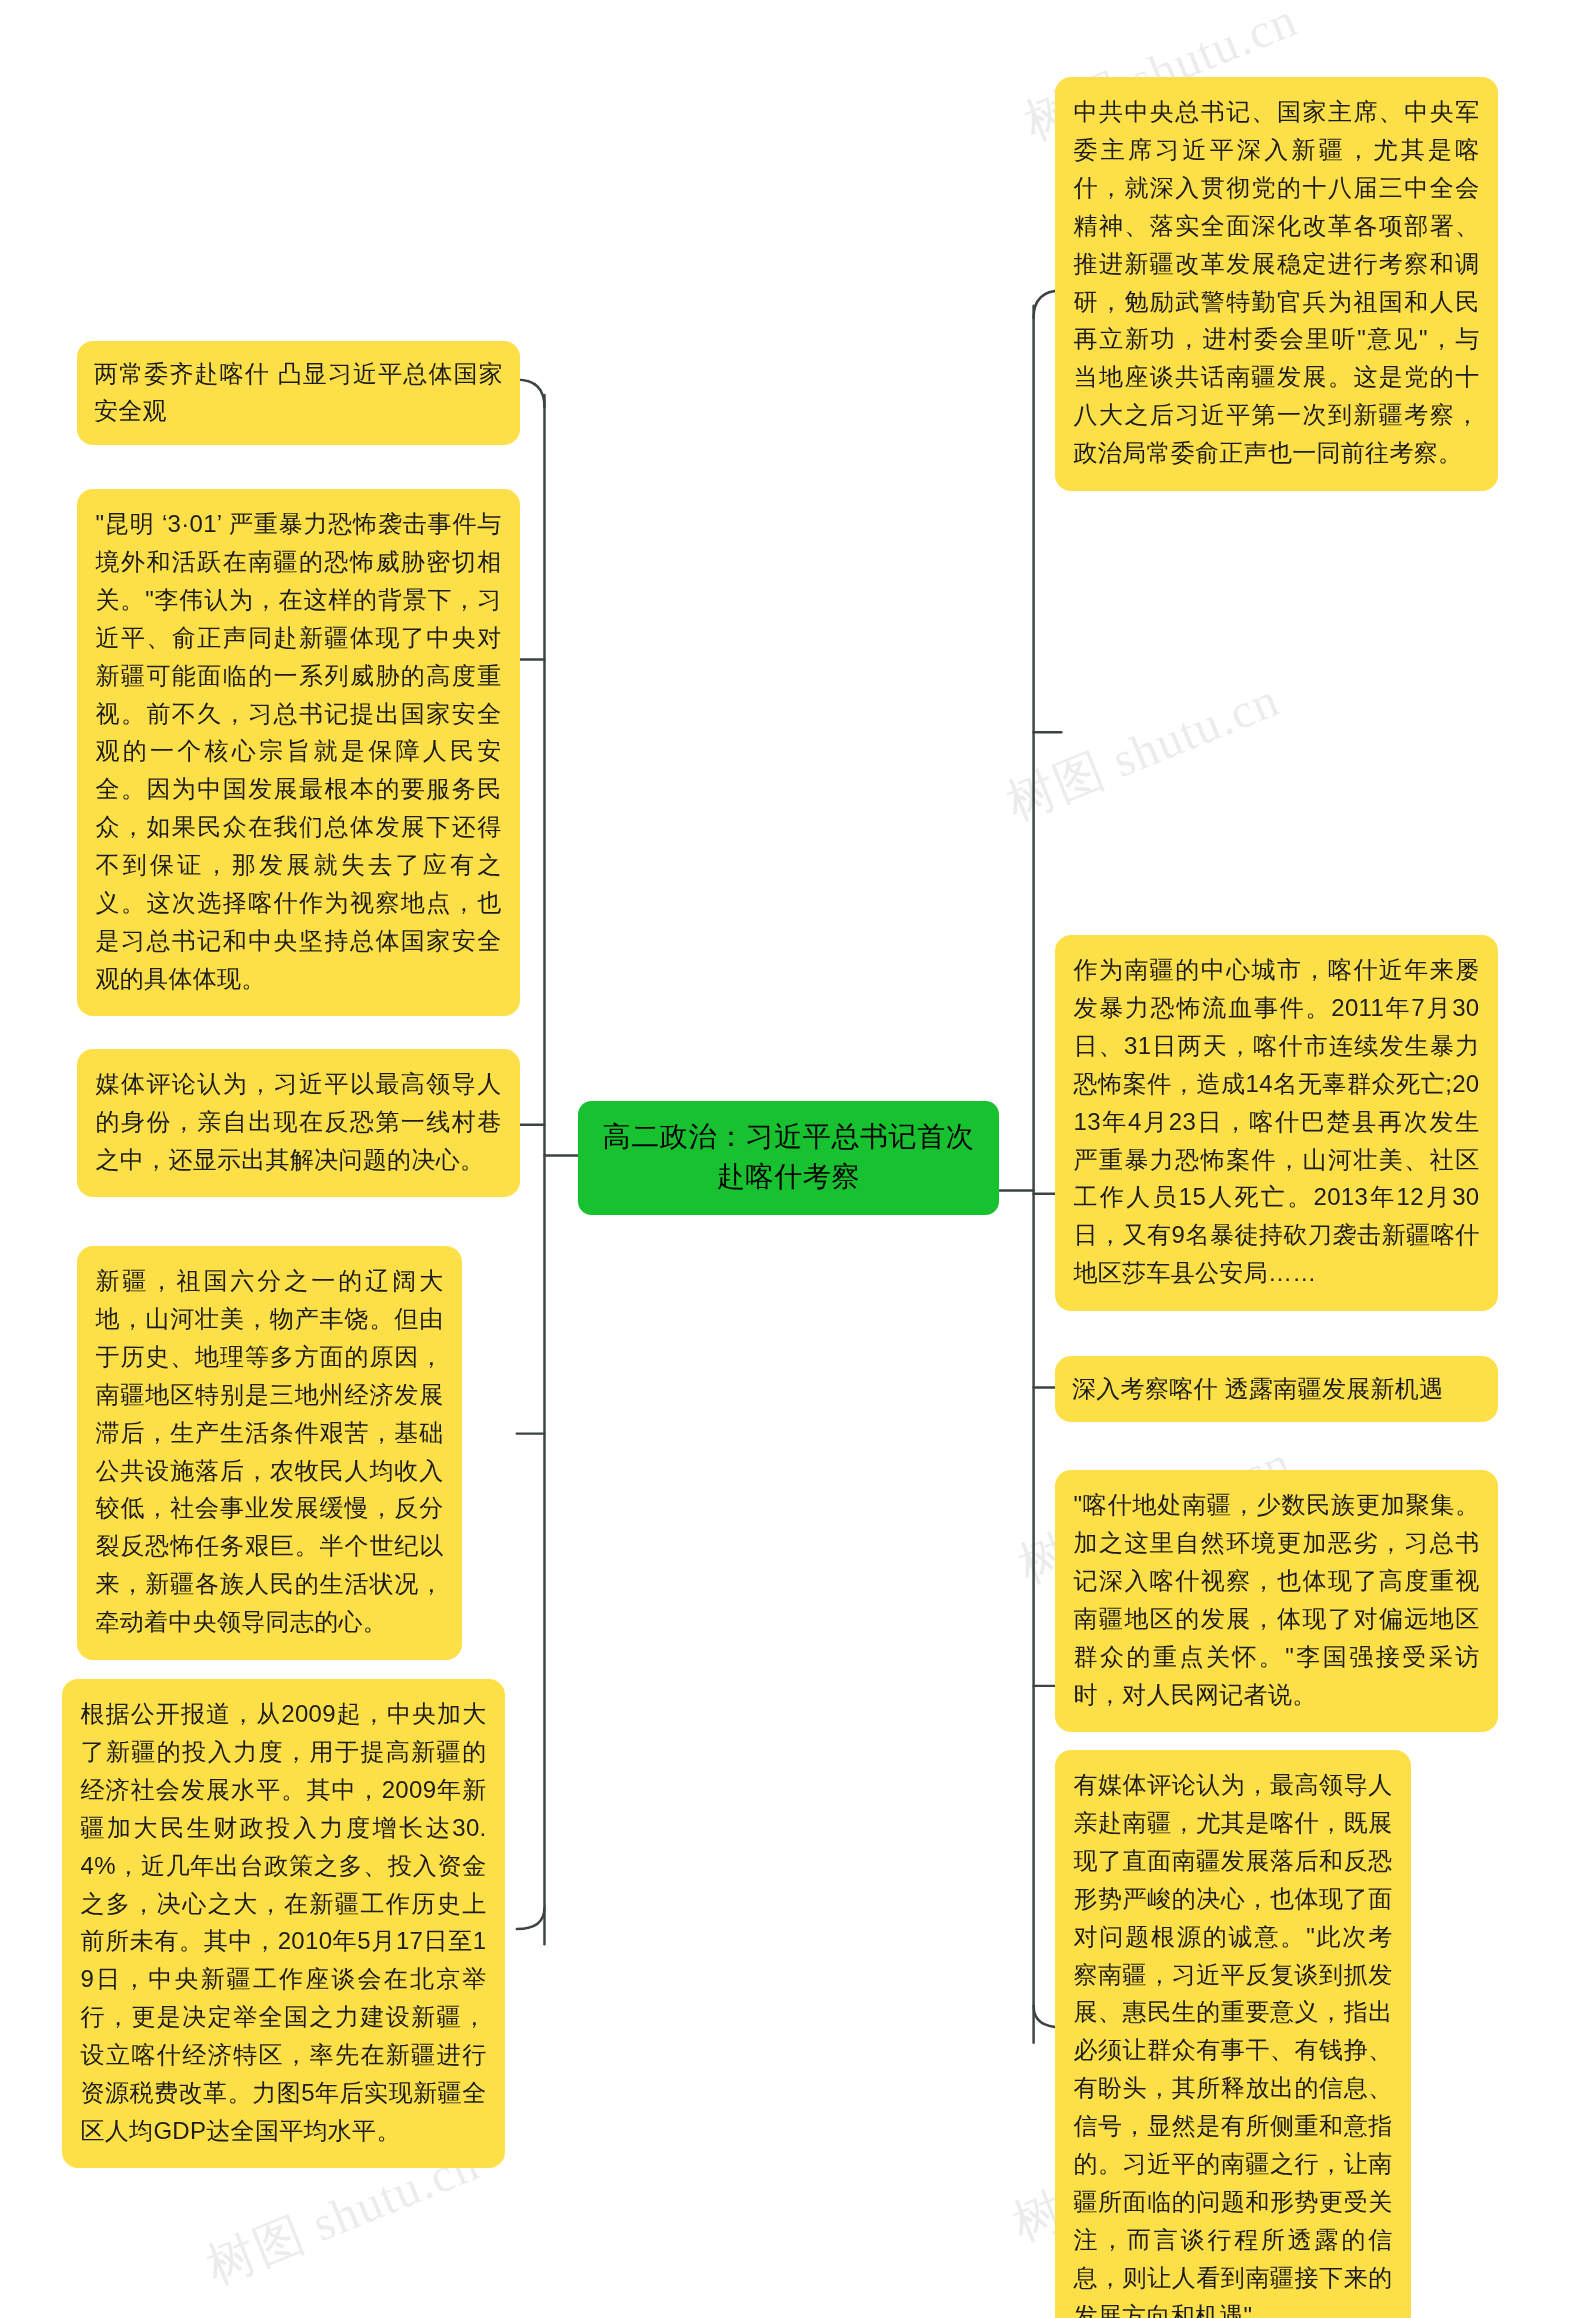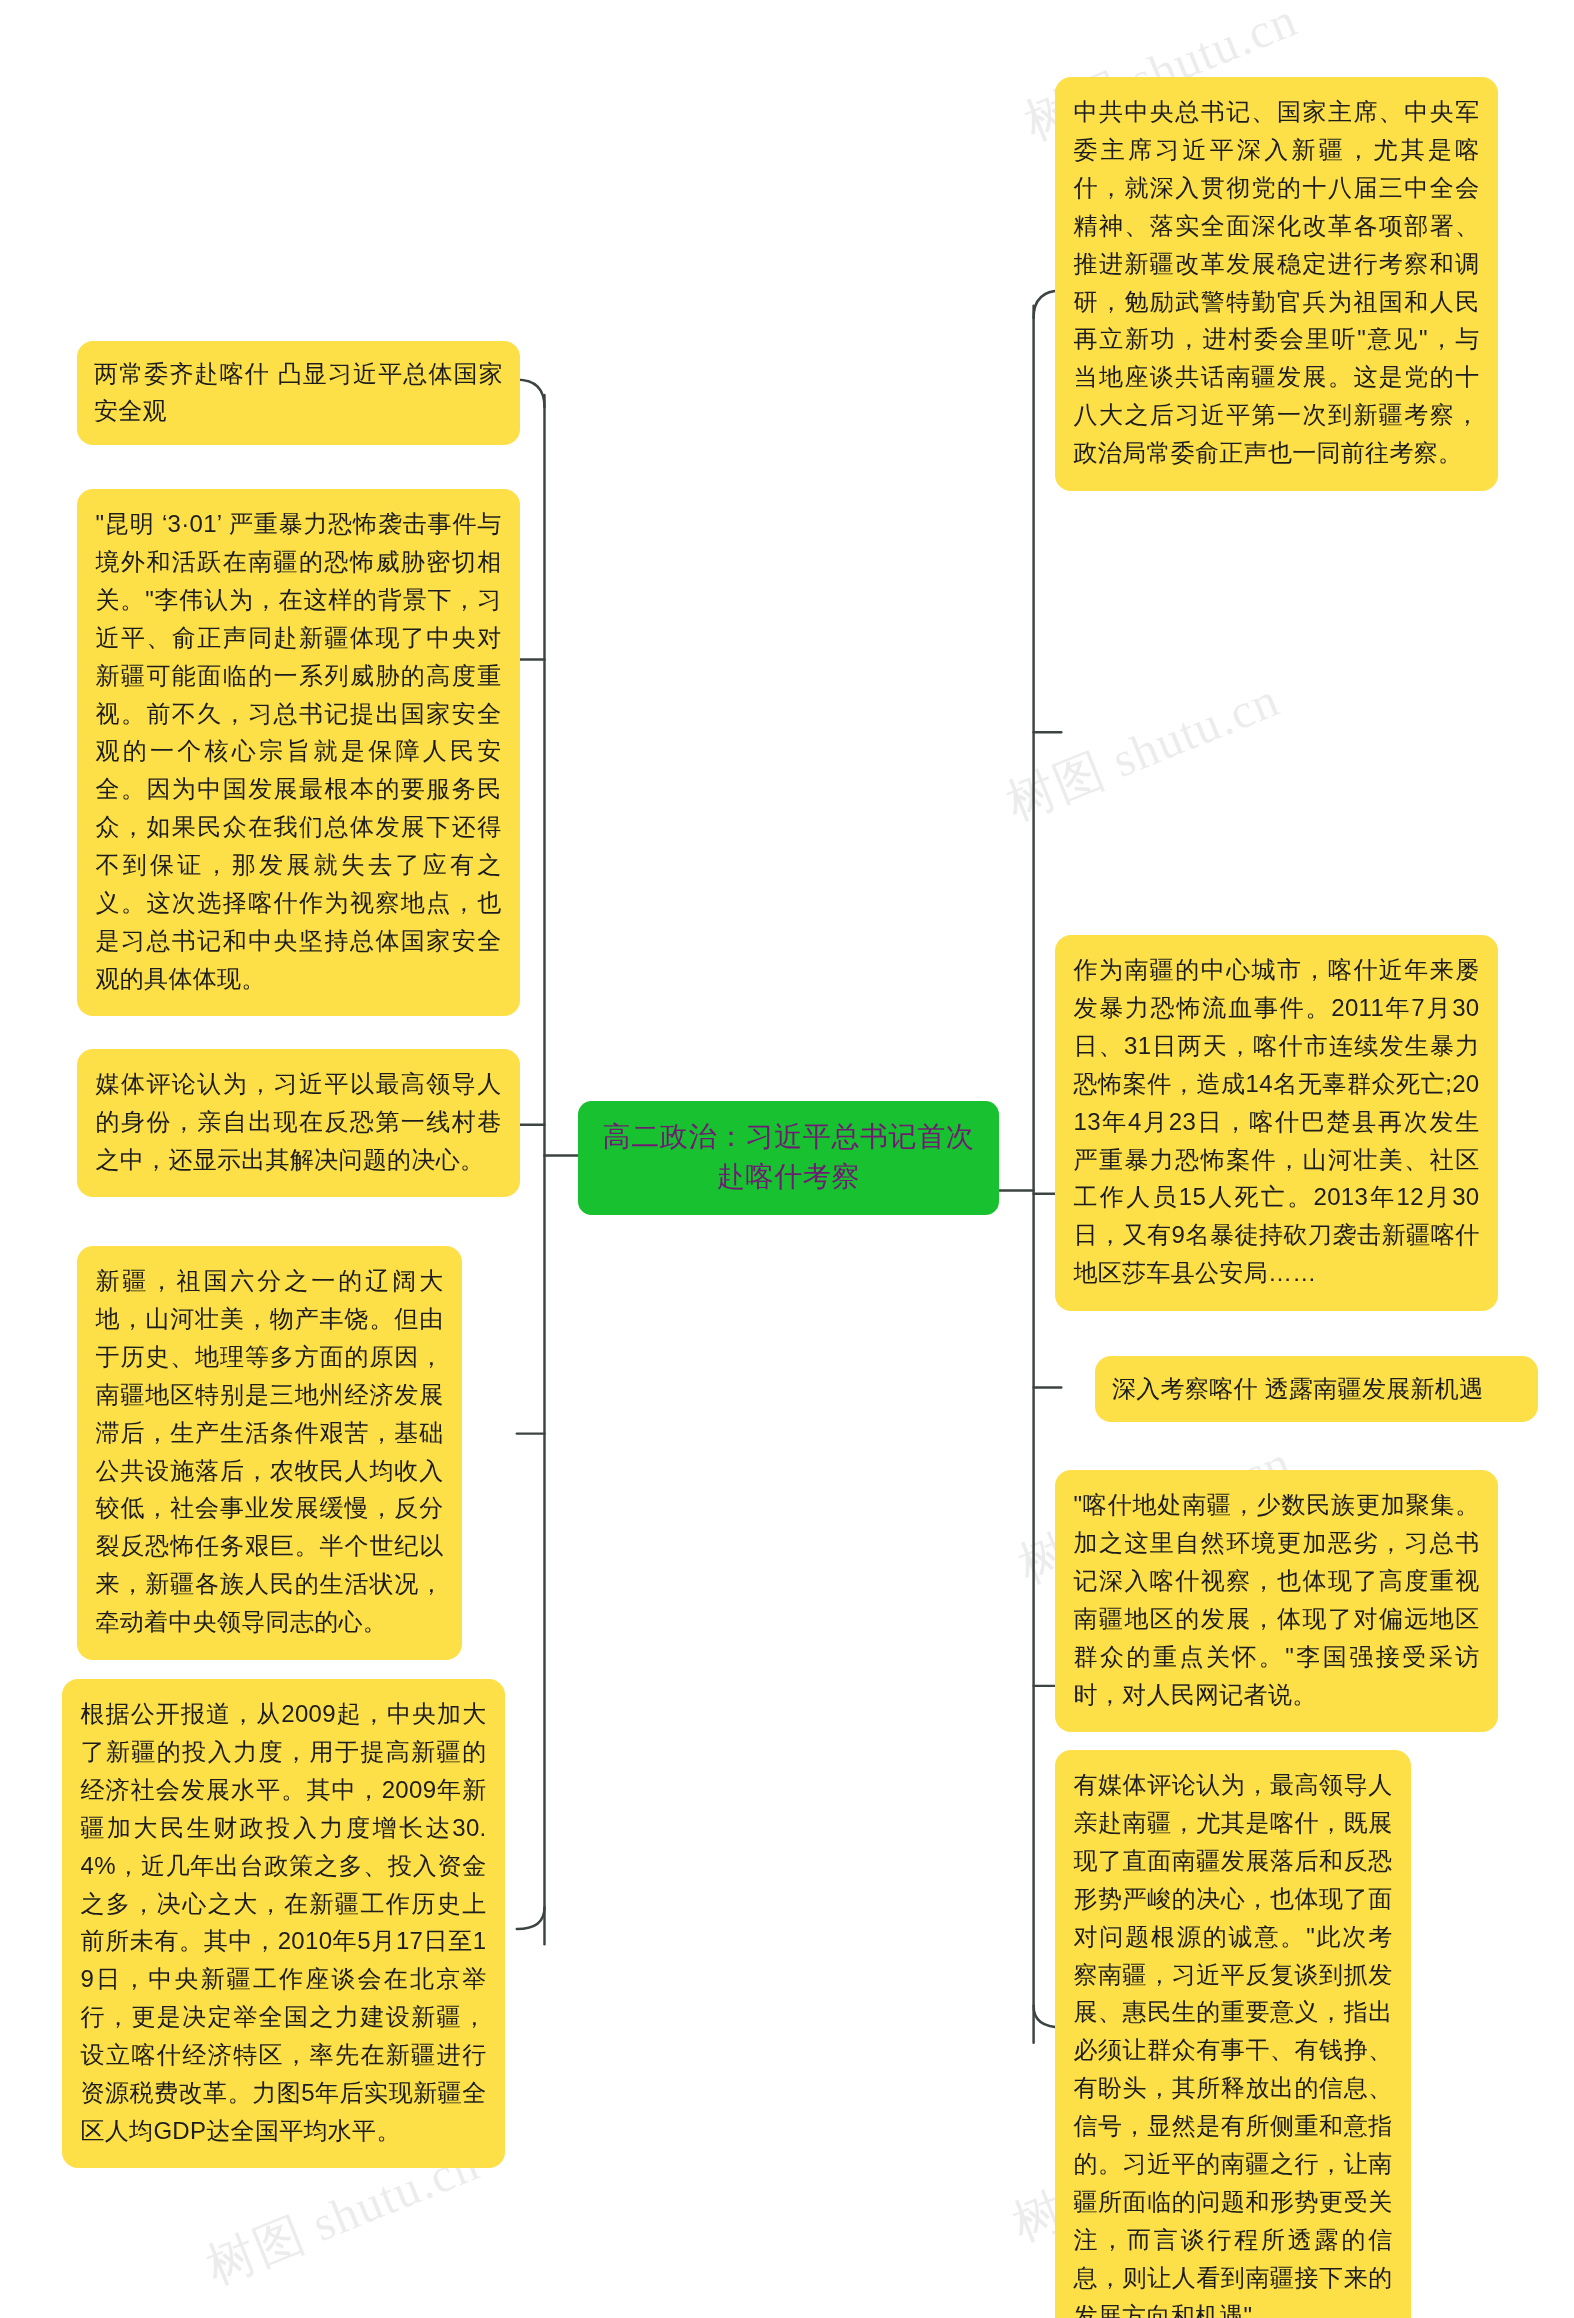--- a/index.html
+++ b/index.html
@@ -72,21 +72,21 @@
   .node.compact {
     padding: 13.5px 17px 14.8px 17px;
   }
 
   
   #center-node {
     position: absolute;
     z-index: 4;
     background: #18c12f;
     border-radius: 13.5px;
-    color: #701a75;
+    color: #000000;
     font-size: 28px;
     line-height: 1.42;
     text-align: center;
     padding: 16px 18.5px 18.5px 18.5px;
     letter-spacing: 0.6px;
   }
 </style>
 </head>
 <body>
 
@@ -150,21 +150,21 @@
 
   <div class="node" style="left:1055px; top:77px; width:443px;">
     <span>中共中央总书记、国家主席、中央军委主席习近平深入新疆，尤其是喀什，就深入贯彻党的十八届三中全会精神、落实全面深化改革各项部署、推进新疆改革发展稳定进行考察和调研，勉励武警特勤官兵为祖国和人民再立新功，进村委会里听"意见"，与当地座谈共话南疆发展。这是党的十八大之后习近平第一次到新疆考察，政治局常委俞正声也一同前往考察。</span>
   </div>
 
 
   <div class="node" style="left:1055px; top:935px; width:443px;">
     <span>作为南疆的中心城市，喀什近年来屡发暴力恐怖流血事件。2011年7月30日、31日两天，喀什市连续发生暴力恐怖案件，造成14名无辜群众死亡;2013年4月23日，喀什巴楚县再次发生严重暴力恐怖案件，山河壮美、社区工作人员15人死亡。2013年12月30日，又有9名暴徒持砍刀袭击新疆喀什地区莎车县公安局……</span>
   </div>
 
-  <div class="node compact" style="left:1055px; top:1356px; width:443px;margin-left:40px;">
+  <div class="node compact" style="left:1055px; top:1356px; width:443px;">
     <span>深入考察喀什 透露南疆发展新机遇</span>
   </div>
 
   <div class="node" style="left:1055px; top:1470px; width:443px;">
     <span>"喀什地处南疆，少数民族更加聚集。加之这里自然环境更加恶劣，习总书记深入喀什视察，也体现了高度重视南疆地区的发展，体现了对偏远地区群众的重点关怀。"李国强接受采访时，对人民网记者说。</span>
   </div>
 
   <div class="node" style="left:1055px; top:1750px; width:356px;">
     <span>有媒体评论认为，最高领导人亲赴南疆，尤其是喀什，既展现了直面南疆发展落后和反恐形势严峻的决心，也体现了面对问题根源的诚意。"此次考察南疆，习近平反复谈到抓发展、惠民生的重要意义，指出必须让群众有事干、有钱挣、有盼头，其所释放出的信息、信号，显然是有所侧重和意指的。习近平的南疆之行，让南疆所面临的问题和形势更受关注，而言谈行程所透露的信息，则让人看到南疆接下来的发展方向和机遇"。</span>
   </div>

